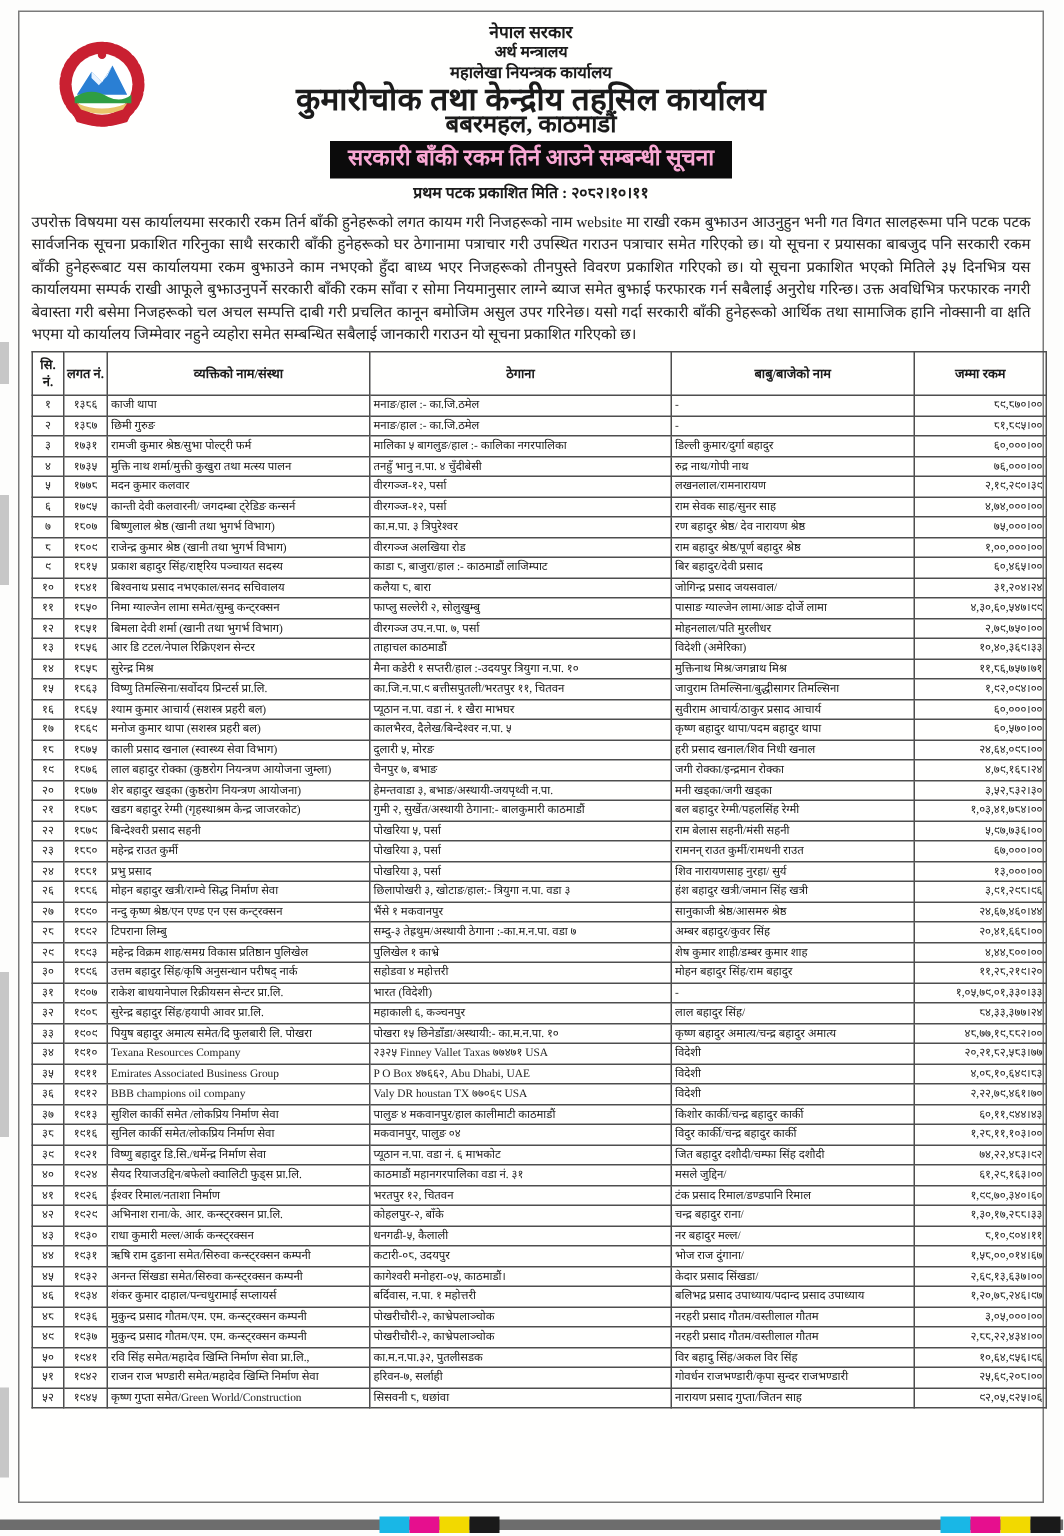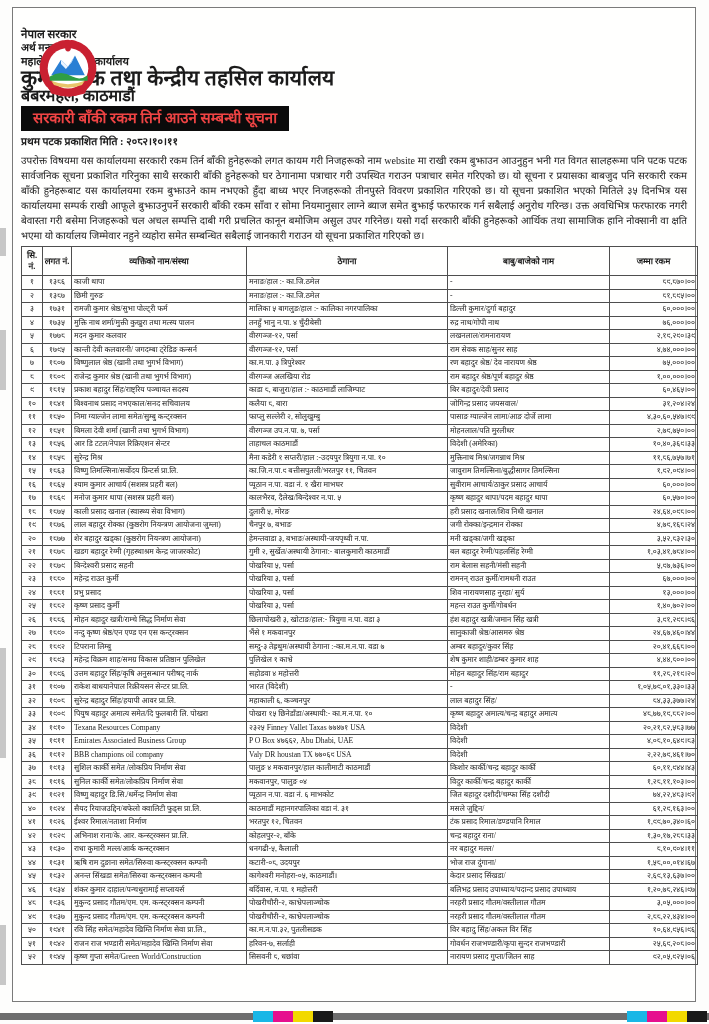--- a/index.html
+++ b/index.html
@@ -12,29 +12,29 @@
     overflow:hidden;
   }
   .frame{
     position:absolute;left:12px;top:7px;right:13px;bottom:22px;
     border:1.5px solid #7a7a7a;
     background:#fffffe;
     padding:4px 8px 4px 8px;
     box-sizing:border-box;
   }
   
-  .hdr{position:relative;margin-top:12px;}
+  .hdr{position:relative;text-align:center;}
   .emblem{position:absolute;left:12px;top:8px;width:70px;height:78px;}
   .h-gov{font-weight:bold;font-size:11.5px;line-height:14px;padding-top:3px;}
   .h-min{font-weight:bold;font-size:10.5px;line-height:13px;}
   .h-dept{font-weight:bold;font-size:11px;line-height:14px;}
   .h-office{font-weight:bold;font-size:21px;line-height:21px;letter-spacing:.2px;}
   .h-addr{font-weight:bold;font-size:16px;line-height:14px;}
   .h-banner{
-    display:inline-block;background:#0b0b0b;color:#ef4444;
+    display:inline-block;background:#0b0b0b;color:#f9a8d4;
     font-weight:bold;font-size:15px;line-height:18px;
     padding:3px 12px 4px 12px;margin-top:3px;
   }
   .h-date{font-weight:bold;font-size:10.5px;line-height:14px;margin-top:4px;}
   
   .notice-text{
     margin-top:4px;
     font-size:10px;line-height:15px;
     text-align:justify;text-justify:inter-word;
     color:#222;
@@ -313,28 +313,20 @@
           </tr>
           <tr>
             <td class="al-c">२४</td>
             <td class="al-c">१८८१</td>
             <td class="al-l">प्रभु प्रसाद</td>
             <td class="al-l">पोखरिया ३, पर्सा</td>
             <td class="al-l">शिव नारायणसाह नुरहा/ सुर्य</td>
             <td class="al-r">१३,०००।००</td>
           </tr>
           <tr>
-            <td class="al-c">२५</td>
-            <td class="al-c">१८८२</td>
-            <td class="al-l">कृष्ण प्रसाद कुर्मी</td>
-            <td class="al-l">पोखरिया ३, पर्सा</td>
-            <td class="al-l">महन्त राउत कुर्मी/गोबर्धन</td>
-            <td class="al-r">१,४०,७०२।००</td>
-          </tr>
-          <tr>
             <td class="al-c">२६</td>
             <td class="al-c">१८८६</td>
             <td class="al-l">मोहन बहादुर खत्री/राम्चे सिद्ध निर्माण सेवा</td>
             <td class="al-l">छिलापोखरी ३, खोटाङ/हाल:- त्रियुगा न.पा. वडा ३</td>
             <td class="al-l">हंश बहादुर खत्री/जमान सिंह खत्री</td>
             <td class="al-r">३,९१,२९८।९६</td>
           </tr>
           <tr>
             <td class="al-c">२७</td>
             <td class="al-c">१८९०</td>

